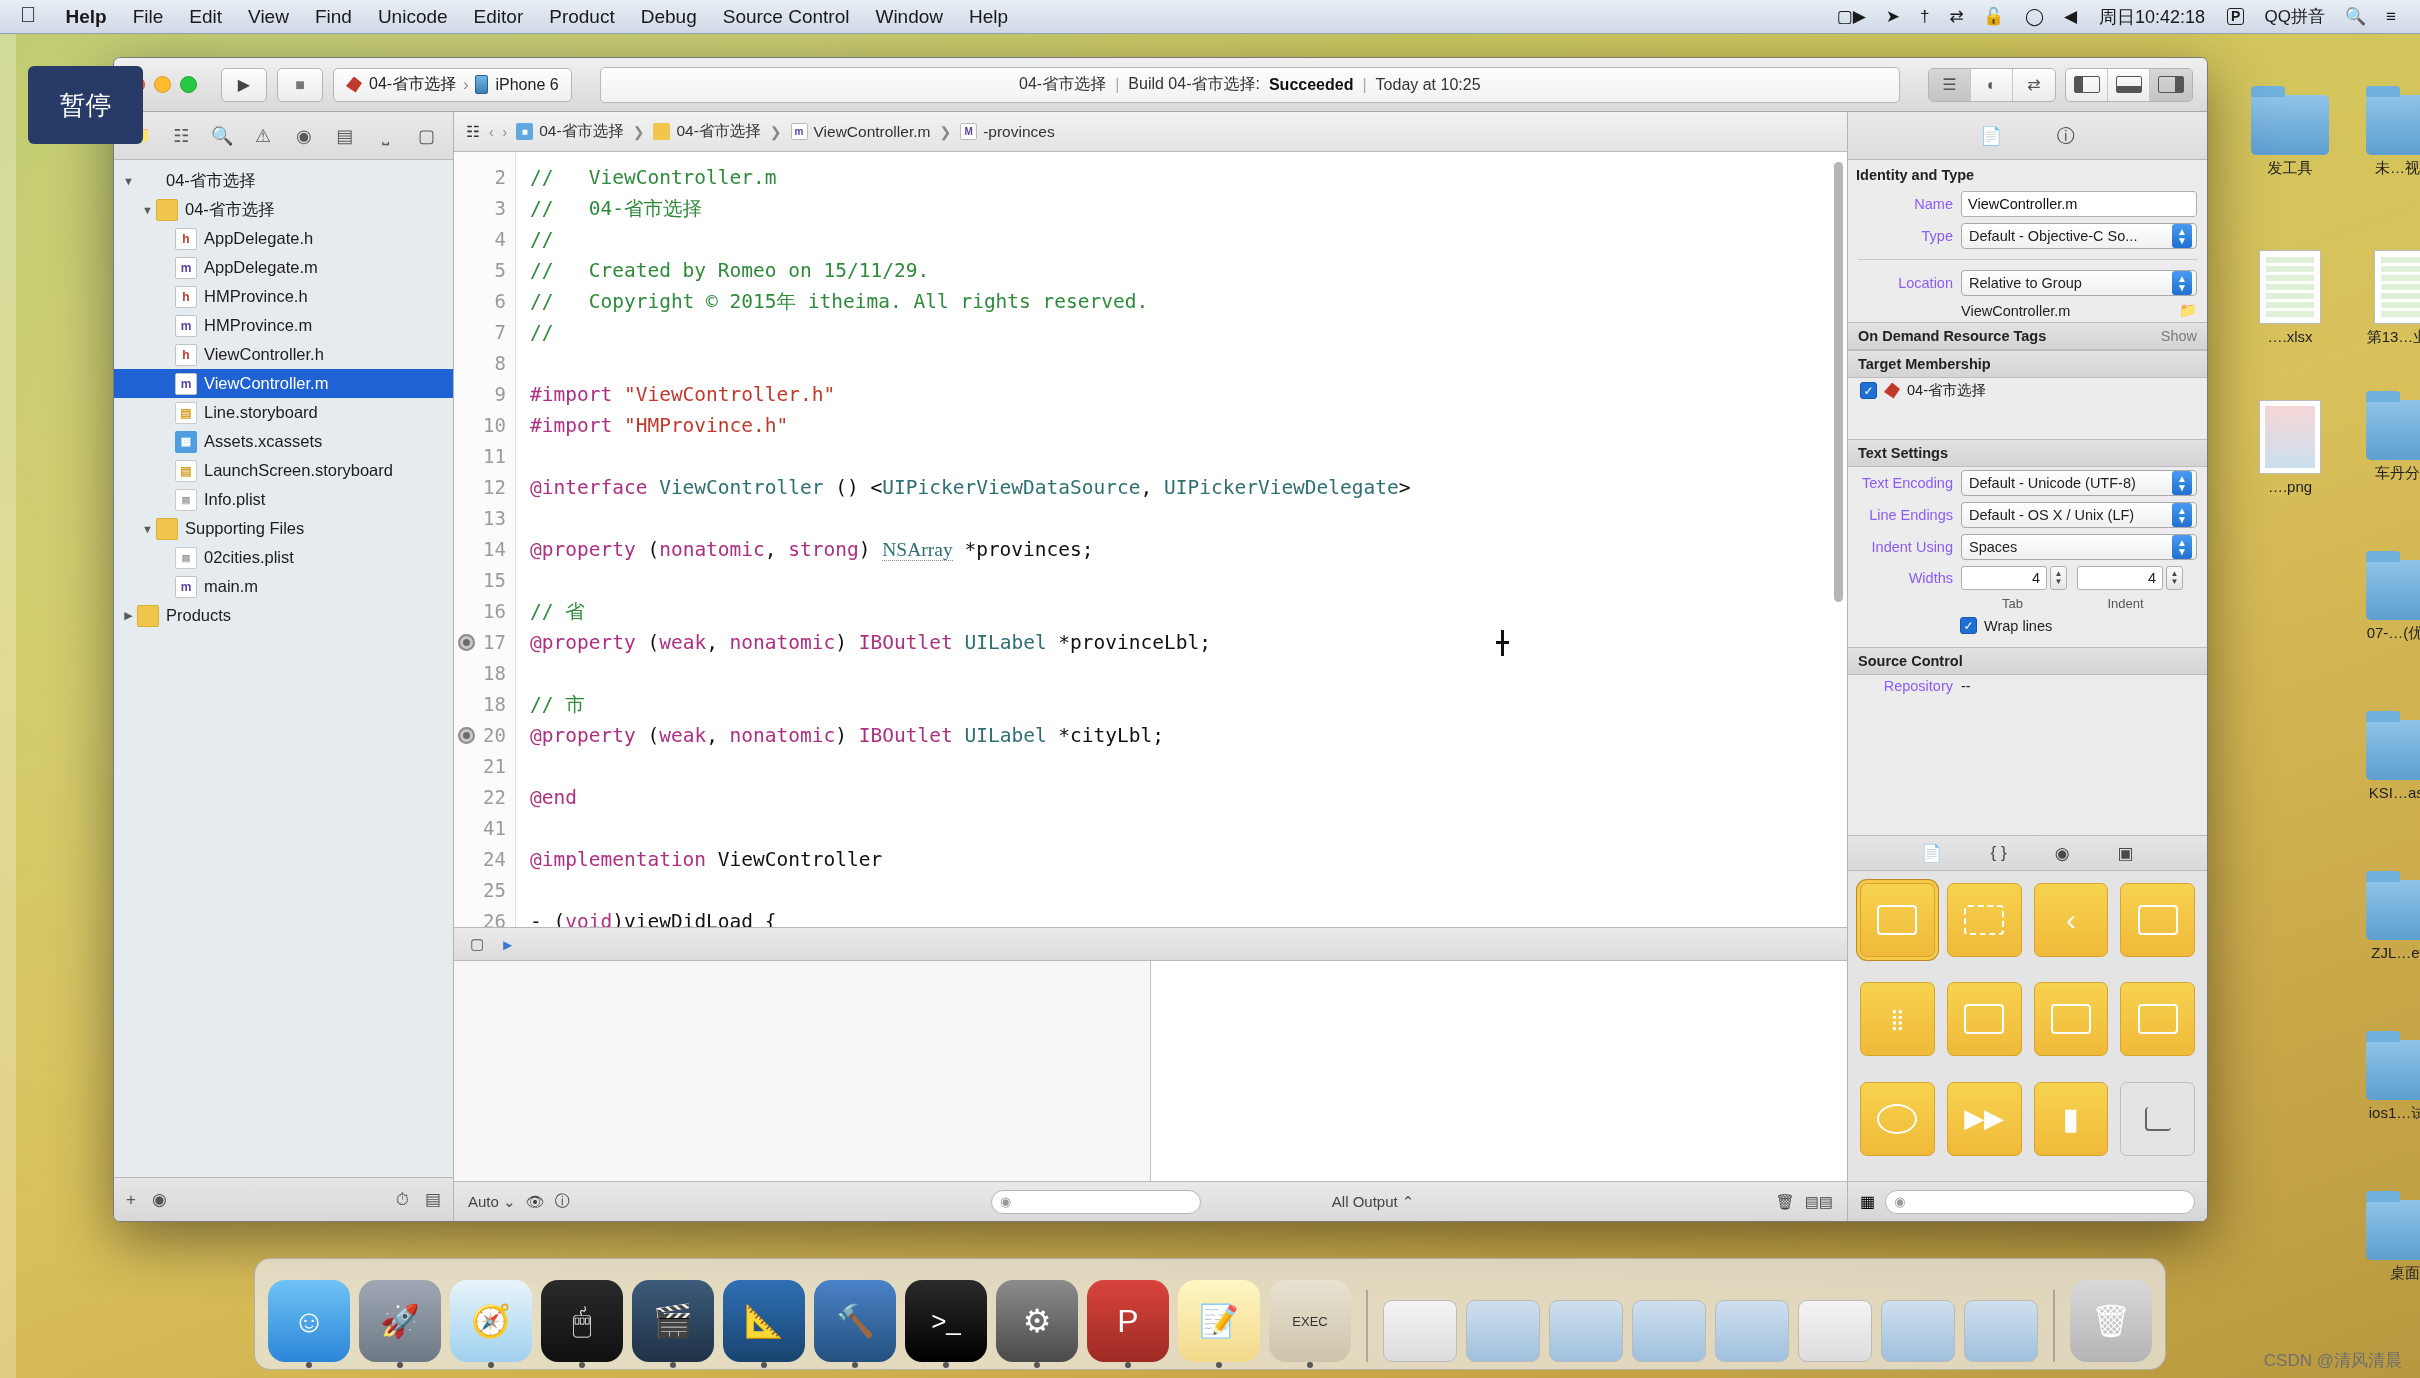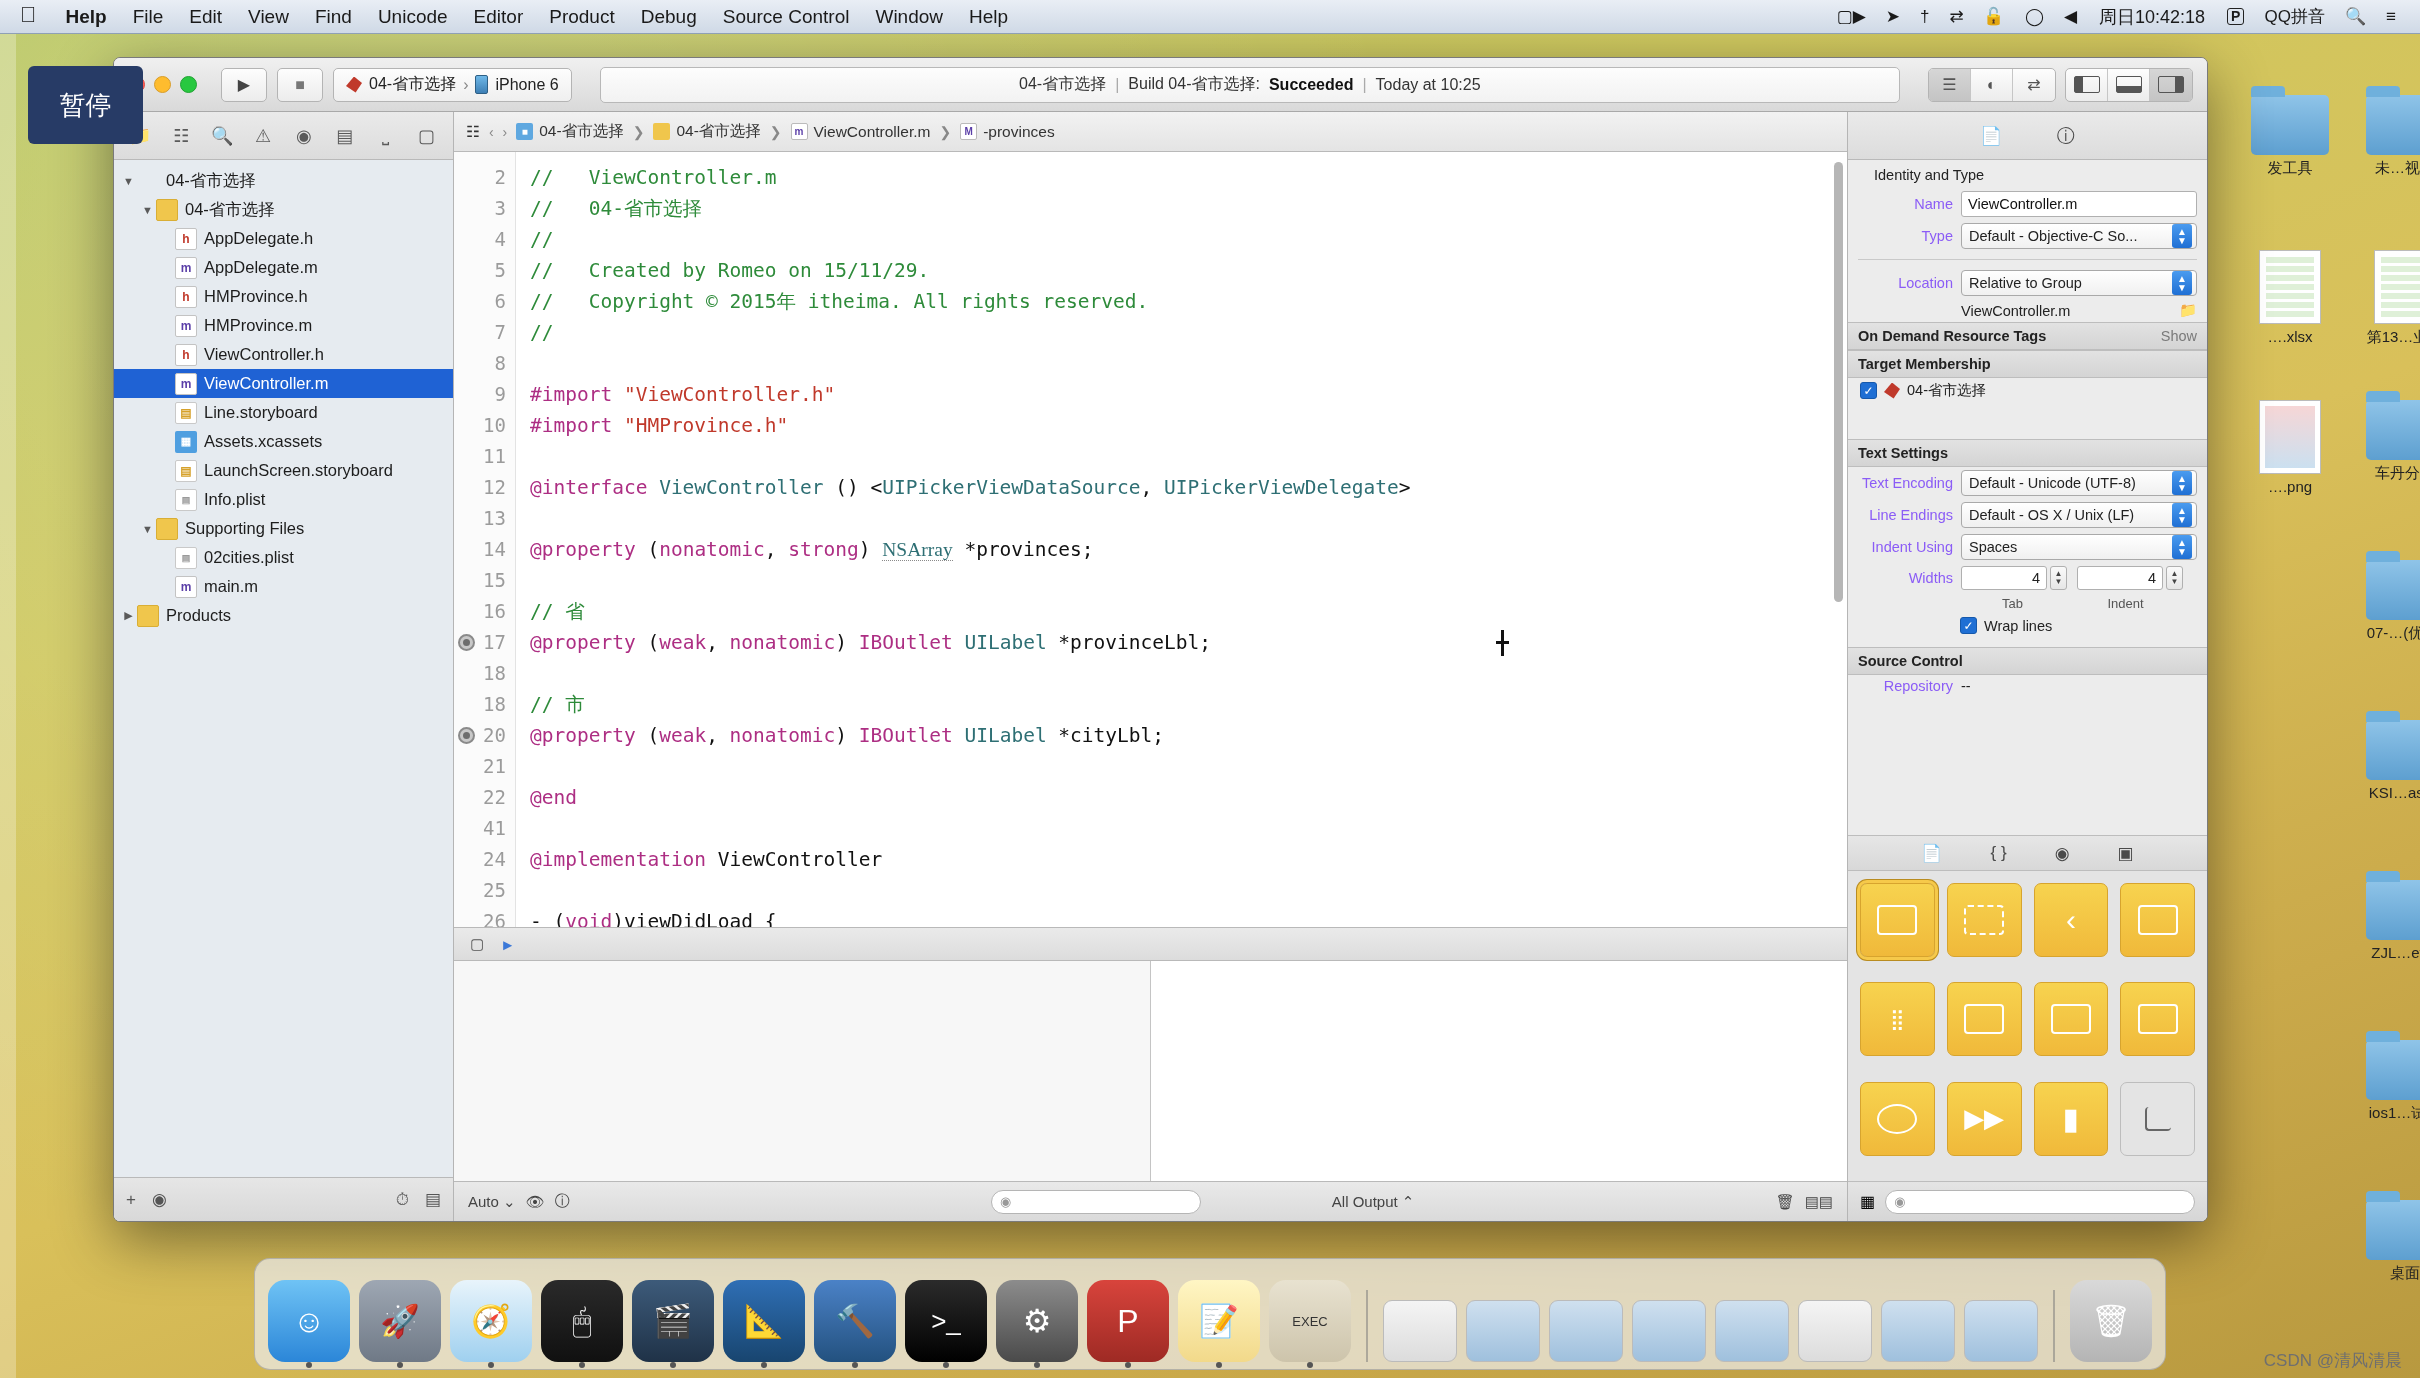--- a/index.html
+++ b/index.html
@@ -168,21 +168,21 @@
             display:flex;align-items:center;font-size:15px;color:#444;}
   #dbg-foot .sect{display:flex;align-items:center;gap:10px;padding:0 14px;}
   .minifield{height:24px;border:1px solid #b5b5b5;border-radius:12px;background:#fff;width:210px;
              display:flex;align-items:center;padding:0 8px;color:#999;font-size:13px;}
   
   #inspector{width:360px;background:#ececec;border-left:1px solid #b5b5b5;display:flex;flex-direction:column;}
   #insp-tabs{height:48px;display:flex;align-items:center;justify-content:center;gap:54px;
              background:linear-gradient(#eaeaea,#dcdcdc);border-bottom:1px solid #b9b9b9;font-size:18px;color:#4a4a4a;}
   #insp-tabs .it.active{color:#1d6fd0;}
   #insp-body{flex:1;overflow:hidden;font-size:14.5px;color:#222;}
-  .sect-hd{font-weight:normal;font-size:14.5px;padding:7px 26px 5px;}
+  .sect-hd{font-weight:bold;font-size:14.5px;padding:7px 8px 5px;}
   .frow{display:flex;align-items:center;gap:8px;padding:3px 10px;}
   .flab{width:95px;text-align:right;color:#8b5cf6;flex:0 0 95px;font-size:14.5px;}
   .fval{flex:1;}
   .tfield{height:26px;border:1px solid #b0b0b0;border-radius:3px;background:#fff;display:flex;
           align-items:center;padding:0 6px;font-size:14.5px;color:#111;}
   .popup{height:26px;border:1px solid #a9a9a9;border-radius:4px;background:linear-gradient(#fff,#f0f0f0);
          display:flex;align-items:center;padding:0 4px 0 7px;font-size:14.5px;position:relative;}
   .popup .stepper{margin-left:auto;width:20px;height:24px;background:linear-gradient(#4a9bef,#1f6fd4);
                   border-radius:3px;color:#fff;font-size:10px;display:flex;flex-direction:column;
                   align-items:center;justify-content:center;line-height:9px;}

